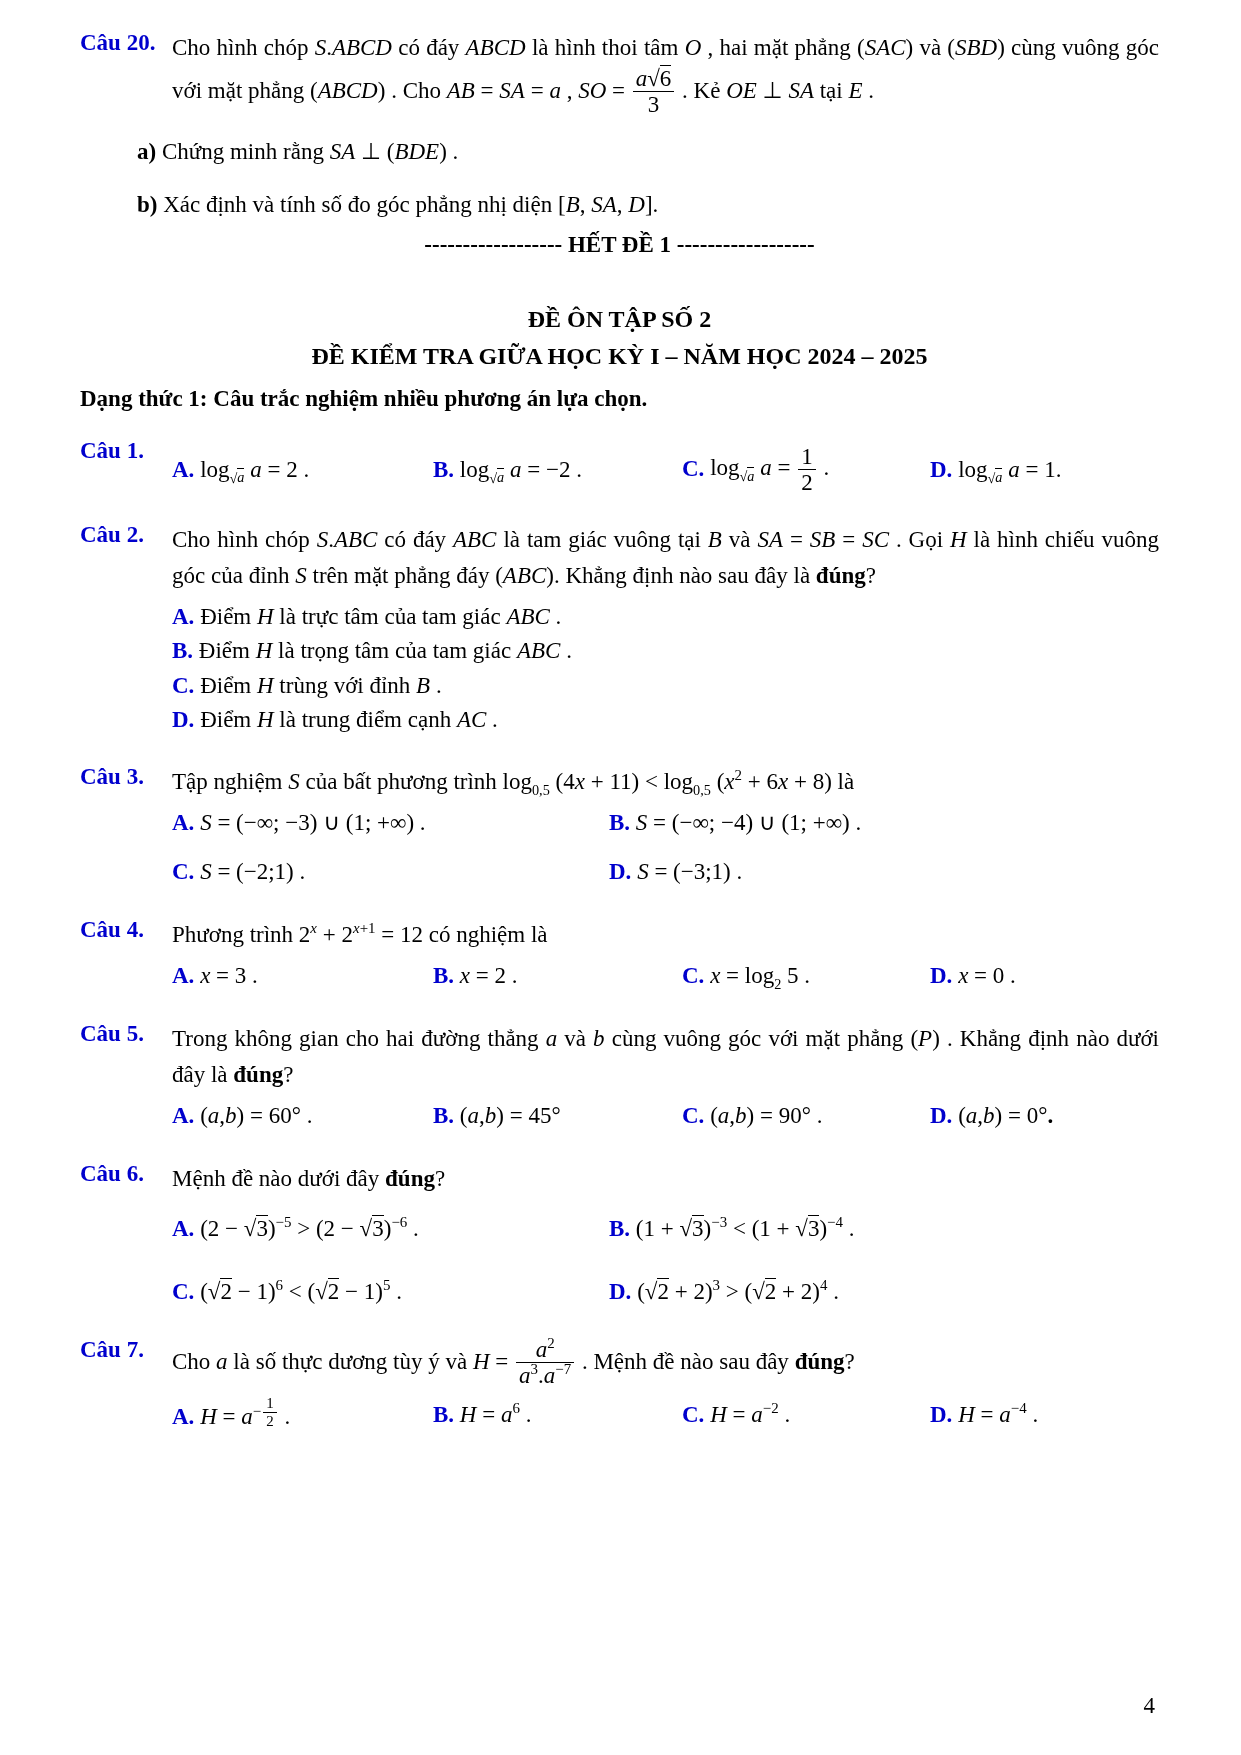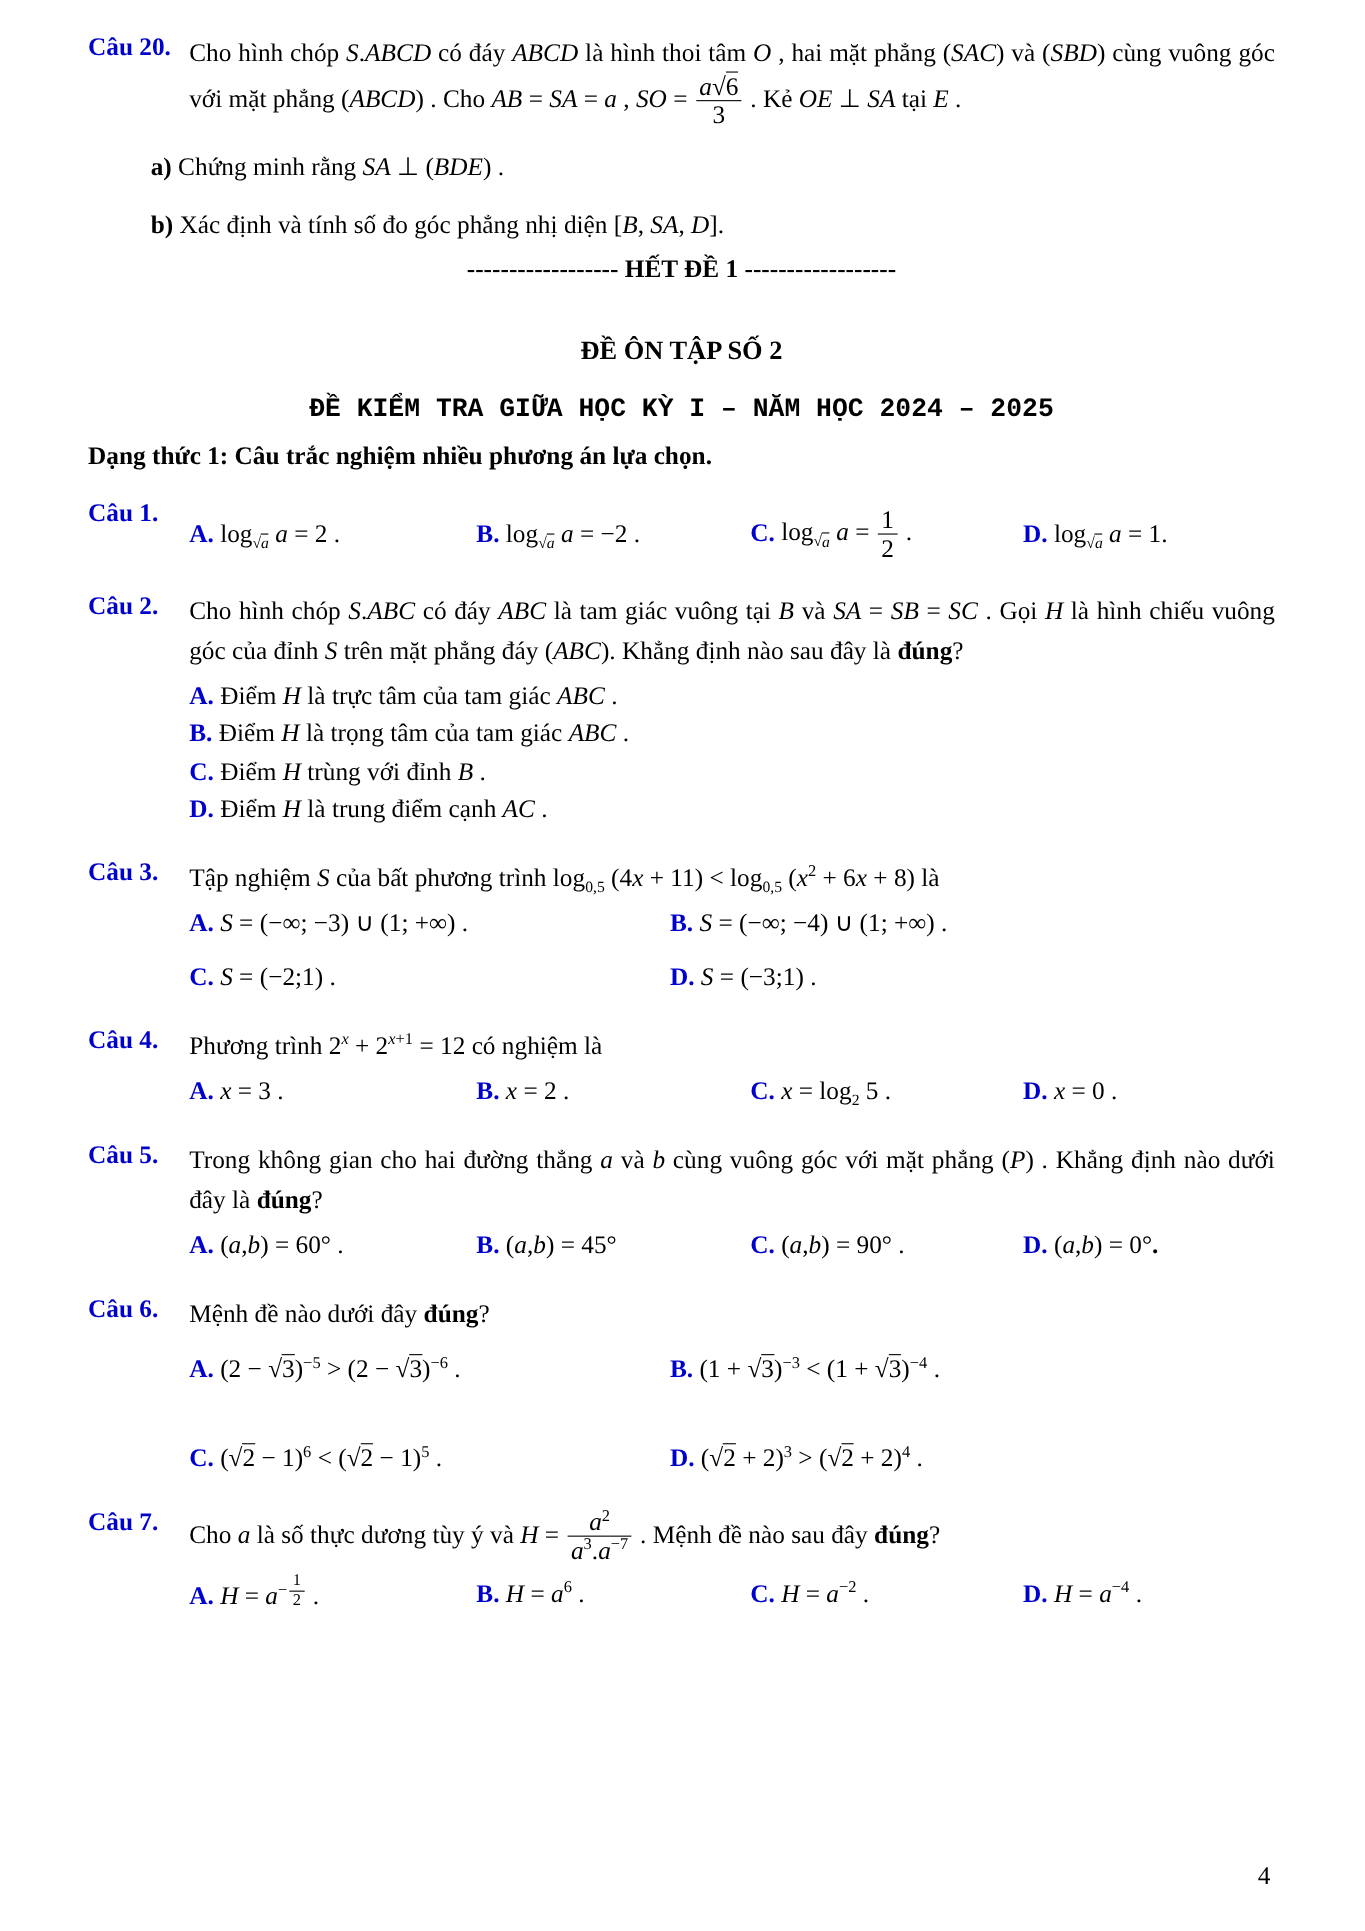--- a/index.html
+++ b/index.html
@@ -16,30 +16,30 @@
   .q { display:flex; align-items:flex-start; }
   .q-label { flex:0 0 92px; color:var(--accent,#0000CD); font-weight:bold; }
   .q-content { flex:1; min-width:0; }
   .q-body { line-height:1.55; text-align:justify; }
 
   .parts { margin-left:57px; margin-top:16px; line-height:1.6; }
   .divider { text-align:center; font-weight:bold; margin-top:8px; }
 
   .title-center { text-align:center; font-weight:bold; font-size:24px; }
   .t1 { margin-top:48px; }
-  .t2 { margin-top:26px;font-family:Liberation Mono, monospace; }
+  .t2 { margin-top:10px; }
   .subtitle { font-weight:bold; margin-top:16px; }
 
   .qlist .q { margin-top:26px; }
 
   .q-options { margin-top:6px; line-height:1.6; }
   .q-options.row4 { display:grid; grid-template-columns:225px 213px 212px auto; align-items:center;gap:36px; }
   .q-options.stack .opt { display:block; line-height:1.5; }
   .q-options.cols2 { display:grid; grid-template-columns:437px auto; row-gap:12px; }
-  .q-options.tall { row-gap:44px; margin-top:14px; }
+  .q-options.tall { row-gap:26px; margin-top:14px; }
   .opt .ol { color:var(--accent,#0000CD); font-weight:bold; }
 
   
   sup { font-size:0.65em; vertical-align:super; line-height:0; }
   sub { font-size:0.62em; vertical-align:sub; line-height:0; }
   .fr { display:inline-flex; flex-direction:column; text-align:center;
         vertical-align:middle; line-height:1.12; padding:0 2px; }
   .fr .n { border-bottom:1.5px solid currentColor; padding:0 3px; }
   .fr .d { padding:0 3px; }
   sup .fr { font-size:1em; vertical-align:middle; }

